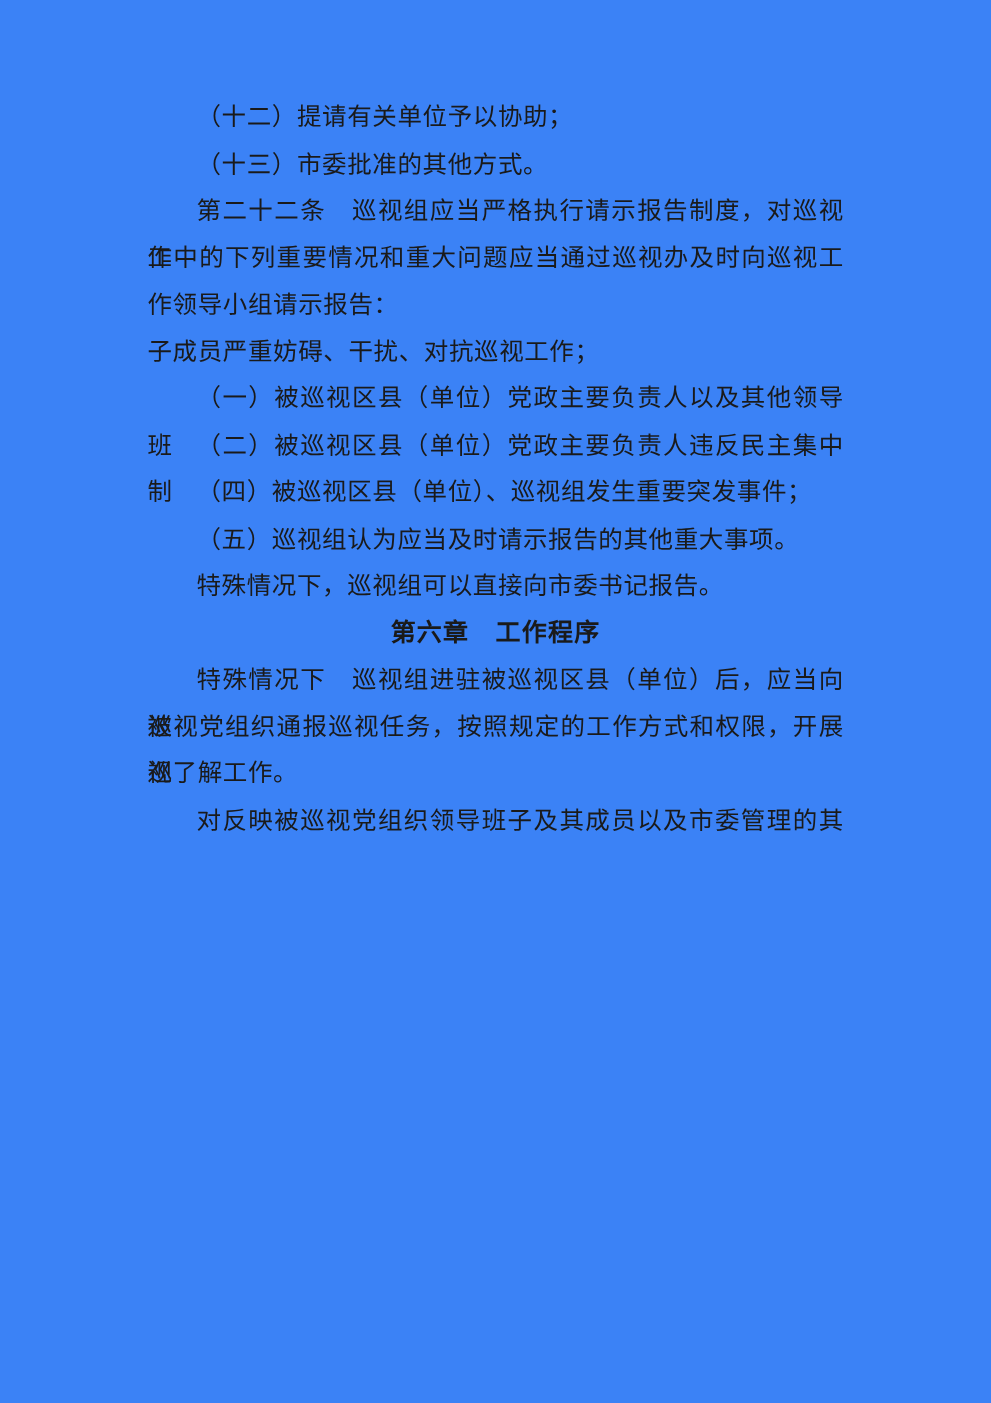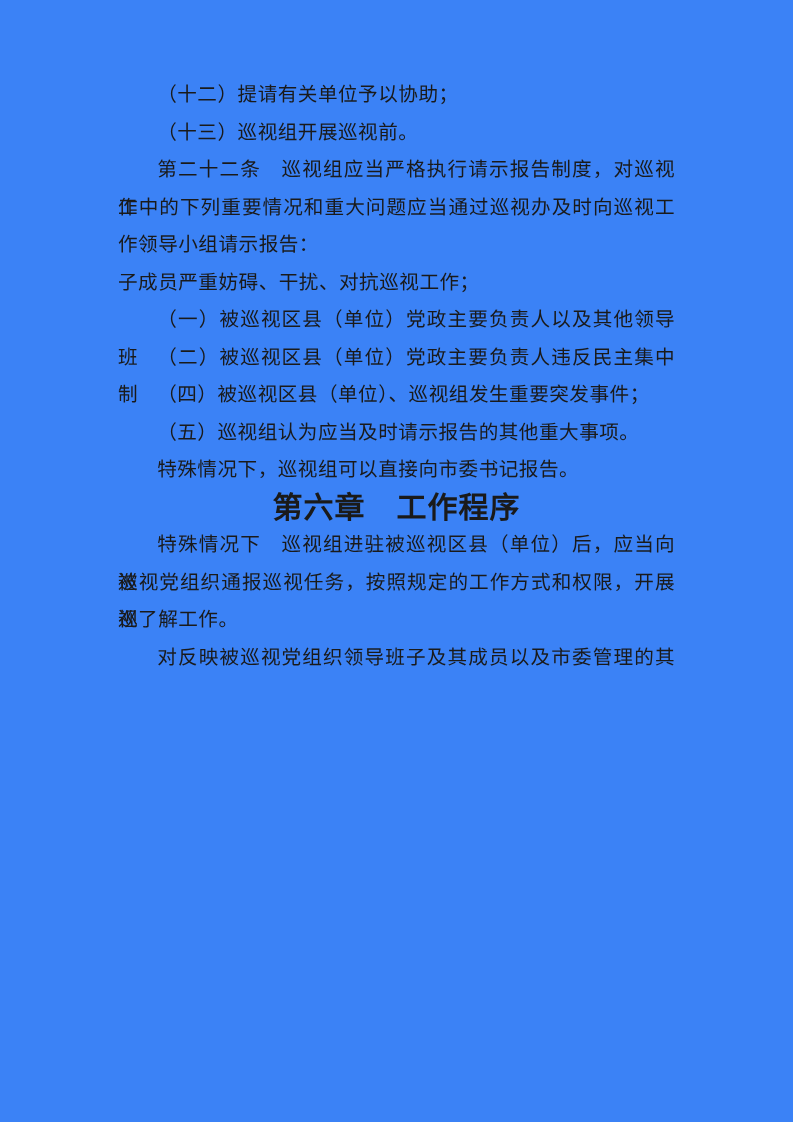--- a/index.html
+++ b/index.html
@@ -31,35 +31,35 @@
   .ln.ind { text-indent: 2em; }
   
   .ln.fill {
     white-space: normal;
     text-align: justify;
     text-align-last: justify;
   }
   .ln.heading {
     text-align: center;
     font-weight: bold;
-    font-size: 30px;
+    font-size: 20px;
     letter-spacing: 1px;
   }
 </style>
 </head>
 <body>
 
 <div class="page">
 
   <div class="block">
     <div class="ln ind">（十二）提请有关单位予以协助；</div>
   </div>
 
   <div class="block">
-    <div class="ln ind">（十三）巡视组开展巡视前。</div>
+    <div class="ln ind">（十三）市委批准的其他方式。</div>
   </div>
 
   <div class="block">
     <div class="ln ind fill">第二十二条　巡视组应当严格执行请示报告制度，对巡视工</div>
     <div class="ln fill">作中的下列重要情况和重大问题应当通过巡视办及时向巡视工</div>
     <div class="ln">作领导小组请示报告：</div>
   </div>
 
   <div class="block">
     <div class="ln">子成员严重妨碍、干扰、对抗巡视工作；</div>

